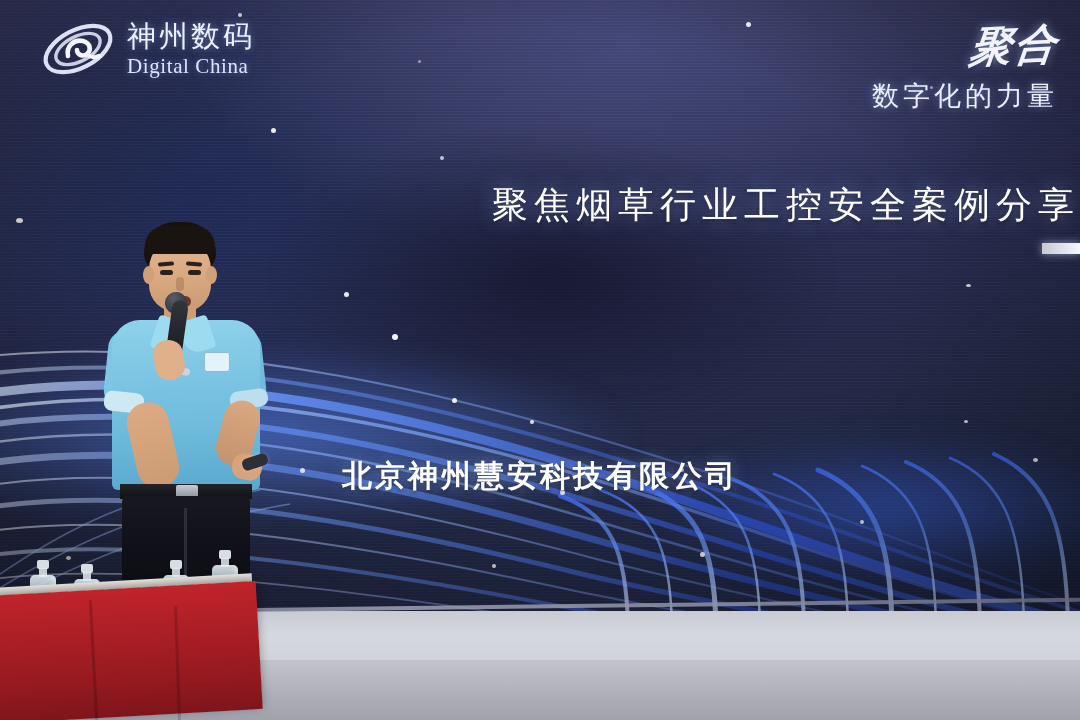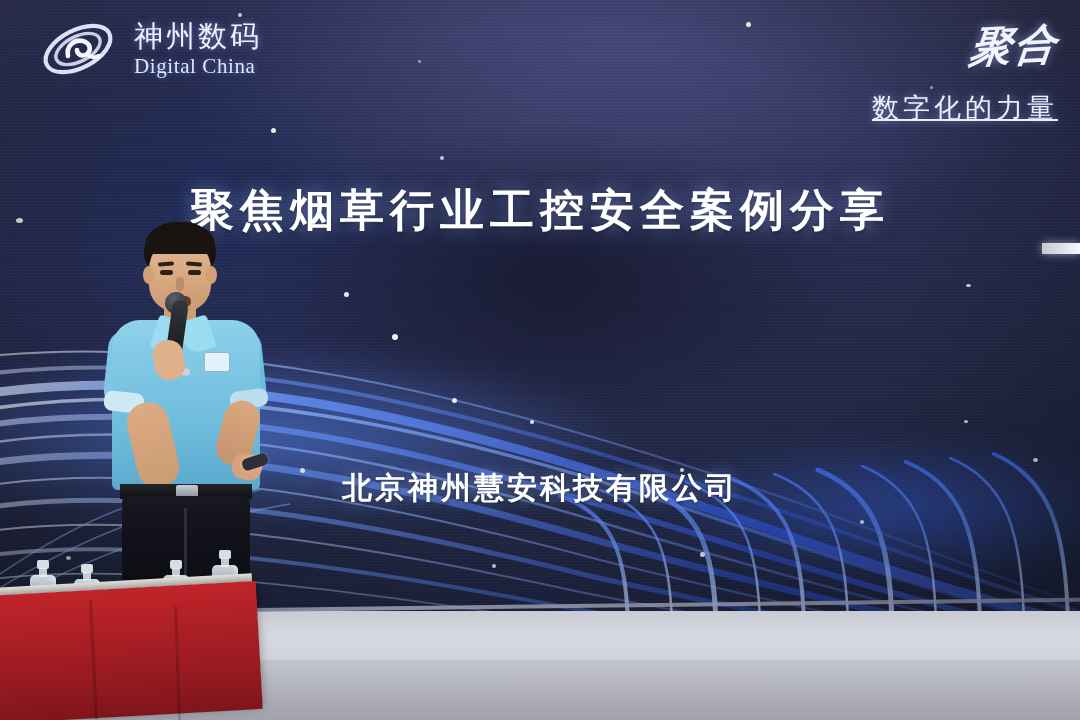--- a/index.html
+++ b/index.html
@@ -50,21 +50,21 @@
   .wave-glow2{
     position:absolute;left:520px;top:430px;width:620px;height:200px;
     background:radial-gradient(ellipse 330px 100px at 60% 40%, rgba(60,110,255,.48) 0%, rgba(30,50,170,0) 72%);
     filter:blur(16px);pointer-events:none;
   }
 
   
   .bokeh{position:absolute;border-radius:50%;background:#fff;pointer-events:none;}
 
   
-  .logo-dc{position:absolute;left:38px;top:16px;display:flex;align-items:center;gap:16px;justify-content:flex-end;}
+  .logo-dc{position:absolute;left:38px;top:16px;display:flex;align-items:center;gap:9px;justify-content:flex-end;}
   .dc-mark{width:80px;height:66px;flex:0 0 auto;}
   .dc-words{display:flex;flex-direction:column;line-height:1;}
   .dc-cn{
     font-size:29px;color:#eef0ff;letter-spacing:3px;font-weight:500;
     text-shadow:0 0 7px rgba(150,180,255,.55);
   }
   .dc-en{
     font-size:21px;color:#dfe4ff;letter-spacing:.6px;margin-top:5px;font-weight:400;
     font-family:"Liberation Serif","DejaVu Serif",serif;
     text-shadow:0 0 6px rgba(140,170,255,.5);
@@ -73,37 +73,36 @@
   .logo-slogan{position:absolute;right:22px;top:18px;text-align:right;}
   .sl-brush{
     font-size:42px;color:#f2f3ff;letter-spacing:2px;
     font-family:"Liberation Serif","DejaVu Serif",serif;
     font-style:italic;font-weight:700;
     transform:skewX(-9deg) rotate(-3deg);
     text-shadow:0 0 10px rgba(170,195,255,.6), 1px 2px 3px rgba(0,0,0,.45);
     display:inline-block;
   }
   .sl-sub{
-    font-size:27px;color:#eceefc;letter-spacing:4px;margin-top:16px;font-weight:500;
+    font-size:27px;color:#eceefc;letter-spacing:4px;margin-top:4px;font-weight:500;
     text-shadow:0 0 8px rgba(160,190,255,.55);
-    text-decoration:underline;
   }
 
   .main-title{
-    position:absolute;left:0;top:181px;width:1080px;text-align:center;
-    font-size:44px;font-weight:700;color:#ffffff;letter-spacing:6px;
+    position:absolute;left:0;top:181px;width:1080px;text-align:right;
+    font-size:36px;font-weight:400;color:#ffffff;letter-spacing:6px;
     text-shadow:0 0 18px rgba(150,180,255,.55),0 2px 5px rgba(0,0,0,.5);
   }
   .sub-date{
     position:absolute;left:0;top:349px;width:1080px;text-align:center;
     font-size:28px;font-weight:700;color:#f8f9ff;letter-spacing:2px;
     text-shadow:0 0 14px rgba(150,180,255,.5),0 2px 4px rgba(0,0,0,.45);
   }
   .company{
-    position:absolute;left:0;top:468px;width:1080px;text-align:center;
+    position:absolute;left:0;top:456px;width:1080px;text-align:center;
     font-size:30px;font-weight:700;color:#ffffff;letter-spacing:3px;
     text-shadow:0 0 16px rgba(140,175,255,.6),0 2px 4px rgba(0,0,0,.5);
   }
   .edge-bar{
     position:absolute;left:1042px;top:243px;width:38px;height:11px;
     background:linear-gradient(90deg,rgba(255,255,255,.75),#f4f7ff);
     box-shadow:0 0 8px rgba(200,220,255,.6);
   }
 
   

